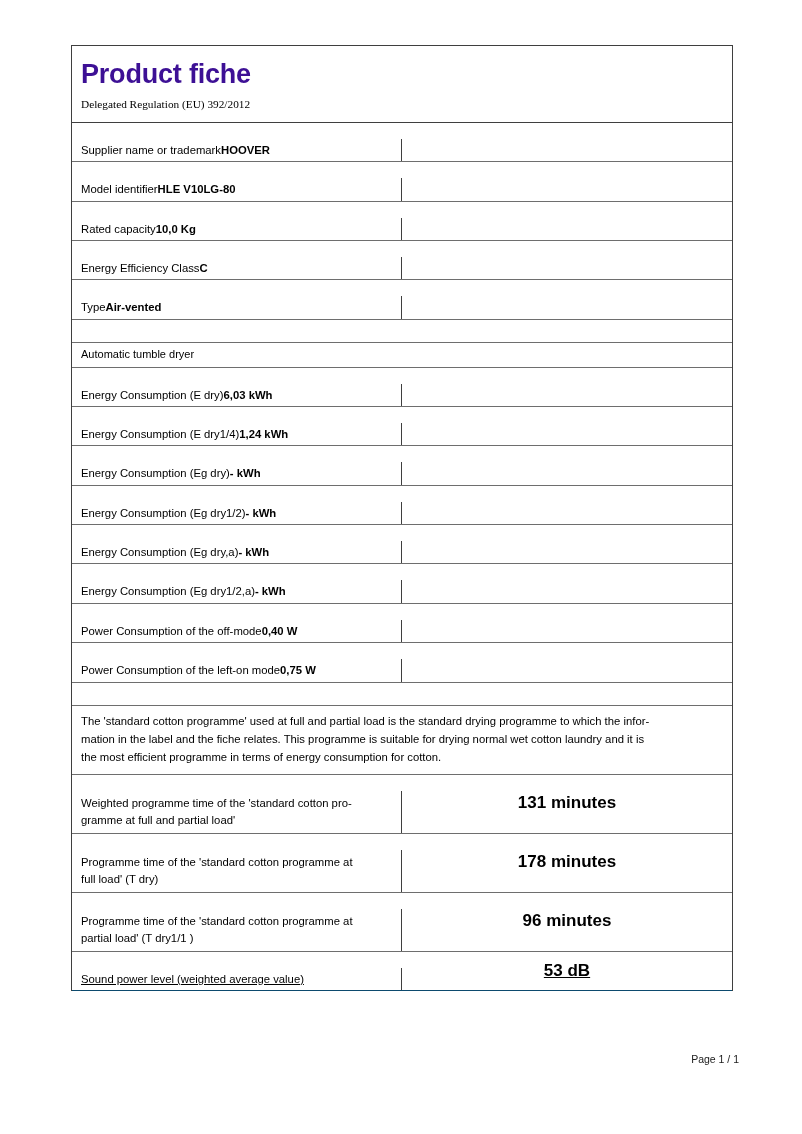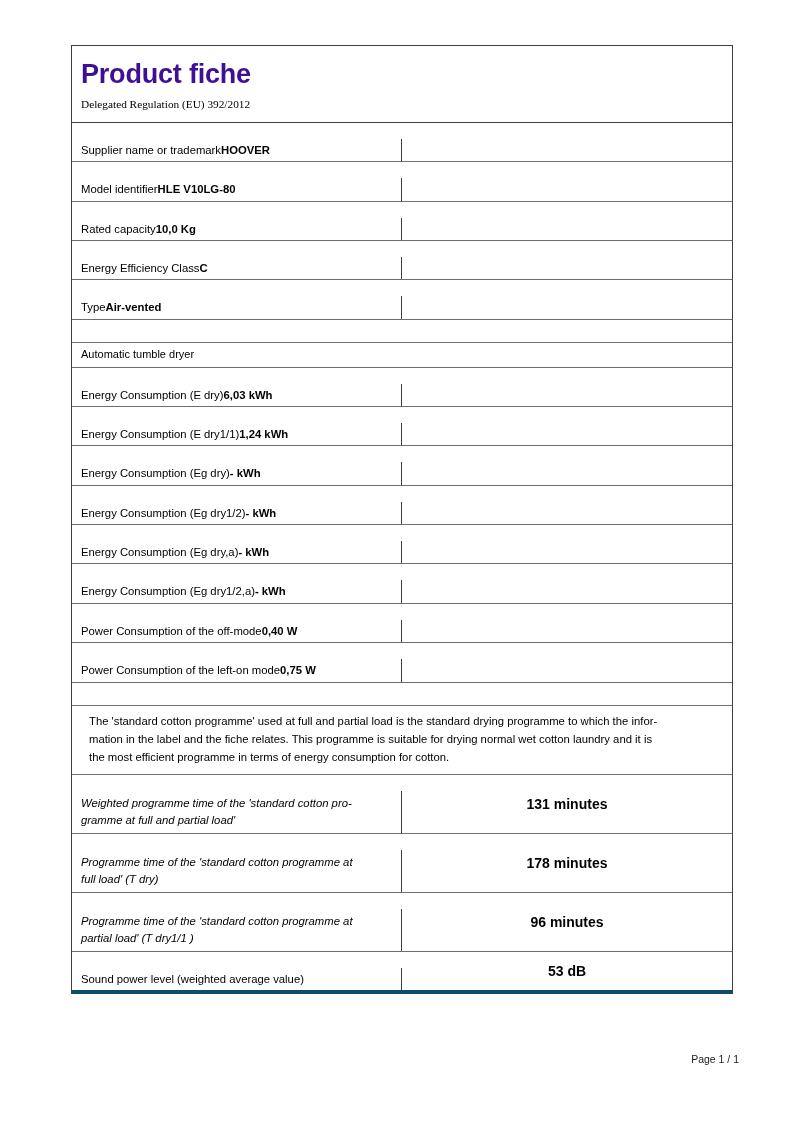--- a/index.html
+++ b/index.html
@@ -57,49 +57,49 @@
     color: #000;
     font-family: Liberation Serif, serif;
   }
 
   
   .row {
     display: flex;
     border-bottom: 1px solid #6e6e6e;
     min-height: 22px;
   }
-  .row:last-child { border-bottom: 4px solid #0c4a6e; }
+  .row:last-child { border-bottom: 1px solid #0c4a6e; text-decoration: underline; }
 
   .cell-label {
     width: 330px;
     box-sizing: border-box;
     padding: 3px 8px 3px 9px;
     font-size: 11.3px;
     line-height: 1.45;
     border-right: 1px solid #3f3f3f;
     display: flex;
     align-items: center;
     margin-top: 16px;
   }
   .cell-value {
     flex: 1;
     box-sizing: border-box;
     padding: 3px 8px;
-    font-size: 14px;
+    font-size: 17px;
     line-height: 1.45;
     font-weight: bold;
     display: flex;
     align-items: center;
     justify-content: center;
     text-align: center;
   }
 
   .row.tall .cell-label,
   .row.tall .cell-value { min-height: 42px; }
-  .row.tall .cell-label { align-items: center; font-style: italic; }
+  .row.tall .cell-label { align-items: center; }
 
   
   .row-full {
     border-bottom: 1px solid #6e6e6e;
   }
   .row-full .cell-wide {
     box-sizing: border-box;
     padding: 4px 9px 4px 9px;
     font-size: 11px;
     line-height: 1.45;
@@ -108,21 +108,21 @@
     align-items: center;
   }
 
   .row-note .note-body {
     box-sizing: border-box;
     padding: 6px 9px 7px 9px;
     font-size: 11.3px;
     line-height: 1.63;
     text-align: left;
   }
-  .note-line { display: block; white-space: pre; margin-left: 8px; }
+  .note-line { display: block; white-space: pre; }
 
   .lbl-line { display: block; }
 
   b.val { font-weight: bold; }
 
   
   .page-footer {
     position: absolute;
     left: 8px;
     top: 1053px;
@@ -192,21 +192,21 @@
 
     <div class="row">
       <div class="cell-label">
           <span>Energy Consumption (E dry) </span>
           <b class="val">6,03 kWh</b>
         </div>
       <div class="cell-value"></div>
     </div>
     <div class="row">
       <div class="cell-label">
-          <span>Energy Consumption (E dry1/1) </span>
+          <span>Energy Consumption (E dry1/4) </span>
           <b class="val">1,24 kWh</b>
         </div>
       <div class="cell-value"></div>
     </div>
     <div class="row">
       <div class="cell-label">
           <span>Energy Consumption (Eg dry) </span>
           <b class="val">- kWh</b>
         </div>
       <div class="cell-value"></div>

